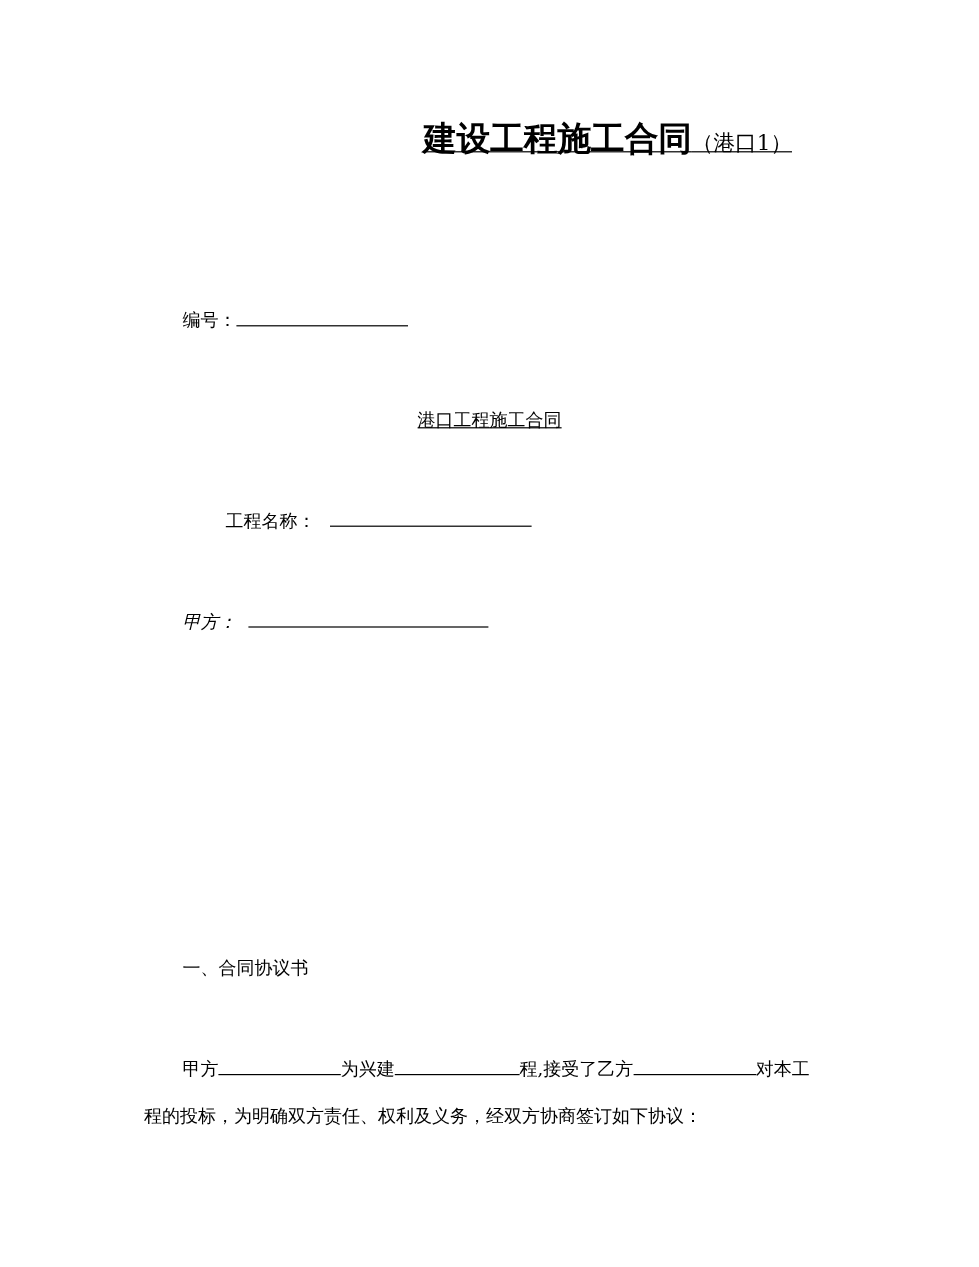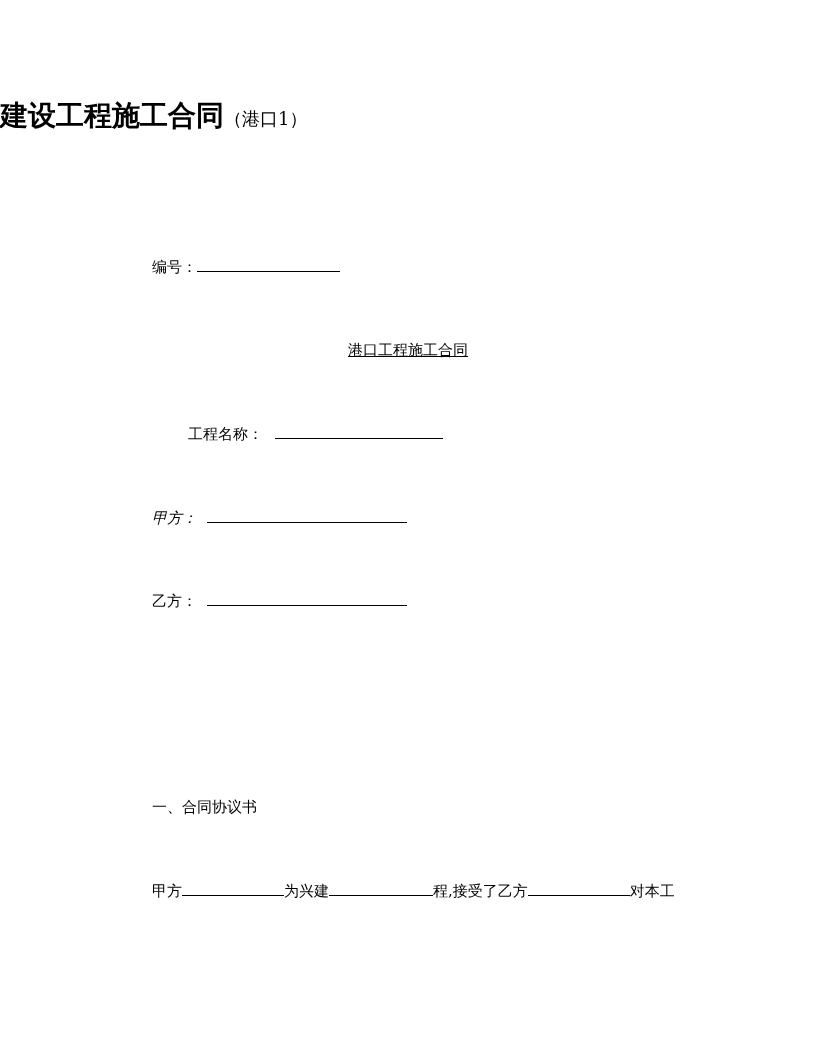--- a/index.html
+++ b/index.html
@@ -20,22 +20,23 @@
       left: 0; top: 0;
       width: 816px;
       height: 1056px;
       background: #ffffff;
     }
     .abs { position: absolute; white-space: nowrap; }
     .title {
       top: 98px;
       left: 0;
       width: 660px;
-      text-align: left;
+      text-align: right;
       line-height: 36px;
+      text-decoration: underline;
     }
     .title-main {
       font-family: "DejaVu Sans", "Liberation Sans", sans-serif;
       font-weight: bold;
       font-size: 28px;
       letter-spacing: 0px;
     }
     .title-sub {
       font-family: "DejaVu Serif", "Liberation Serif", serif;
       font-size: 18px;
@@ -73,25 +74,23 @@
   <div class="abs body-text center-block" style="top:340px;">港口工程施工合同</div>
 
   <div class="abs body-text" style="left:152px; top:424px;margin-left:36px;">
     <span>工程名称：</span><span style="display:inline-block; width:12px;"></span><span class="uline" style="width:168px;"></span>
   </div>
 
   <div class="abs body-text" style="left:152px; top:508px;font-style:italic;">
     <span>甲方：</span><span style="display:inline-block; width:10px;"></span><span class="uline" style="width:200px;"></span>
   </div>
 
-  <div class="abs body-text" style="left:152px; top:591px;">
-    <span>乙方：</span><span style="display:inline-block; width:10px;"></span><span class="uline" style="width:200px;"></span>
-  </div>
 
 
   <div class="abs body-text" style="left:152px; top:797px;">一、合同协议书</div>
 
   <div class="abs body-text" style="left:152px; top:881px;">
     <span>甲方</span><span class="uline" style="width:102px;"></span><span>为兴建</span><span class="uline" style="width:104px;"></span><span>程,接受了乙方</span><span class="uline" style="width:102px;"></span><span>对本工</span>
   </div>
 
+  <div class="abs body-text" style="left:120px; top:920px;">程的投标，为明确双方责任、权利及义务，经双方协商签订如下协议：</div>
 
 </div>
 
 </body></html>

